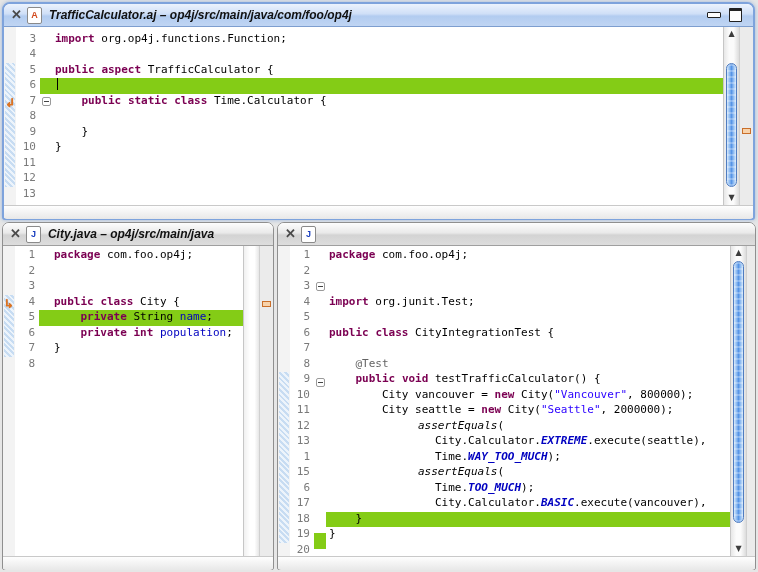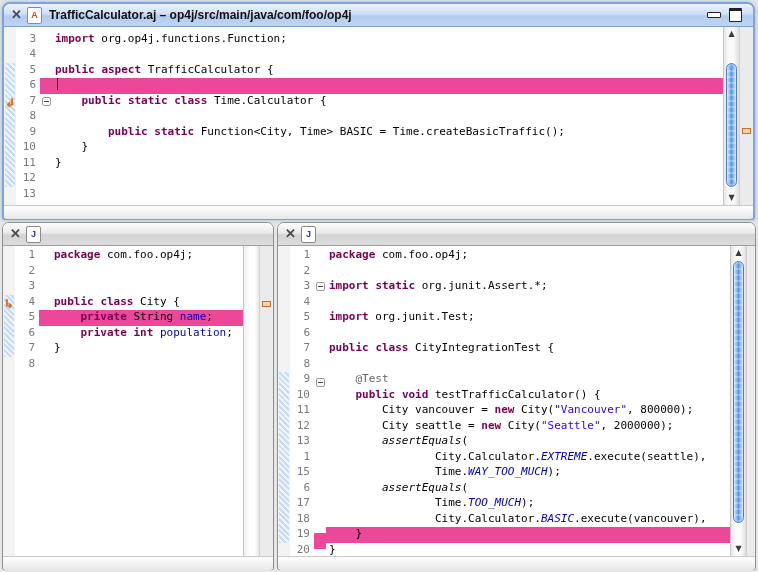--- a/index.html
+++ b/index.html
@@ -11,21 +11,21 @@
 
   .titlebar{height:22px;display:flex;align-items:center;gap:5px;padding:0 7px;border-radius:6px 6px 0 0;
             font-size:12px;font-weight:bold;color:#111;white-space:nowrap;overflow:hidden;}
   .titlebar.active{background:linear-gradient(#ecf3fd,#cfdff7 45%,#b2ccf0 55%,#c0d5f3);border-bottom:1px solid #7d9ecf;}
   .titlebar.inactive{background:linear-gradient(#fdfdfd,#e9e9e9 45%,#d3d3d3 55%,#dddddd);border-bottom:1px solid #9f9f9f;}
   .close-x{font-size:13px;font-weight:bold;color:#4a4a4a;line-height:22px;cursor:default;}
   .fileicon{width:13px;height:15px;background:#fff;border:1px solid #8a8a8a;border-radius:2px;
             display:flex;align-items:center;justify-content:center;font-size:9px;font-weight:bold;flex:none;}
   .fileicon.aj{color:#d2491c;}
   .fileicon.jv{color:#1b3fbf;}
-  .title-text{padding-left:2px;}
+  .title-text{padding-left:2px;font-style:italic;}
   .wincontrols{margin-left:auto;display:flex;align-items:center;gap:8px;padding-right:4px;}
   .ic-min{width:12px;height:4px;border:1px solid #222;background:#fdfdfd;border-radius:1px;}
   .ic-max{width:11px;height:10px;border:1px solid #222;border-top:3px solid #222;background:#fdfdfd;border-radius:1px;}
 
   .editor{display:flex;position:relative;overflow:hidden;background:#fff;}
   #pane0 .editor{height:178px;}
   #pane1 .editor{height:310px;}
   #pane2 .editor{height:310px;}
 
   .col{position:relative;overflow:hidden;flex:none;}
@@ -34,27 +34,27 @@
   #pane1 .col-inner,#pane2 .col-inner{padding-top:2px;}
   .marker-bar{width:12px;background:#f3f3f3;}
   .gutter{width:24px;background:#fff;}
   .foldcol{width:12px;background:#fff;}
   .codecol{flex:1 1 auto;background:#fff;overflow:hidden;}
 
   .mrow,.grow,.frow,.crow{height:15.5px;line-height:15.5px;position:relative;z-index:1;box-sizing:border-box;}
   .grow{font:11px "DejaVu Sans Mono",monospace;color:#7a7a7a;text-align:right;padding-right:4px;}
   .crow{font:11px "DejaVu Sans Mono",monospace;color:#000;white-space:pre;padding-left:3px;}
   .mrow{text-align:center;}
-  .hl{background:#ec4899;}
+  .hl{background:#84cc16;}
 
   .kw{color:#7b0052;font-weight:bold;margin-top:16px;}
   .str{color:#2a00ff;}
   .fld{color:#0000c0;}
-  .cst{color:#0000c0;font-style:italic;}
-  .stm{font-style:italic;}
+  .cst{color:#0000c0;font-style:italic;font-weight:bold;}
+  .stm{font-style:italic;margin-left:36px;}
   .ann{color:#646464;}
 
   .mark{font:bold 12px "DejaVu Sans",sans-serif;color:#e0731c;text-shadow:0 0 1px #a84a10;line-height:15.5px;}
   .foldbox{display:block;width:9px;height:9px;margin:3px auto 0;border:1px solid #9a9a9a;border-radius:2px;background:#fff;position:relative;box-sizing:border-box;}
   .foldbox::after{content:"";position:absolute;left:1px;right:1px;top:3px;border-top:1px solid #444;}
   .cursor{display:inline-block;width:1px;height:12px;background:#000;vertical-align:-2px;margin-left:2px;}
   .diffstripe{position:absolute;left:1px;width:10px;z-index:0;
     background:repeating-linear-gradient(45deg,#c7dcf2 0 2px,#edf4fb 2px 4px);}
 
   .vscroll{width:15px;background:linear-gradient(90deg,#e7e7e7,#fbfbfb 35%,#fbfbfb 65%,#dcdcdc);border-left:1px solid #c6c6c6;position:relative;}
@@ -140,21 +140,20 @@
       </div>
     <div class="col codecol">
         <div class="col-inner inner-c">
           <div class="crow"></div>
           <div class="crow"><span class="kw">import</span><span> org.op4j.functions.Function;</span></div>
           <div class="crow"></div>
           <div class="crow"><span class="kw">public</span><span> </span><span class="kw">aspect</span><span> TrafficCalculator {</span></div>
           <div class="crow hl"><span class="cursor"></span></div>
           <div class="crow"><span>    </span><span class="kw">public</span><span> </span><span class="kw">static</span><span> </span><span class="kw">class</span><span> Time.Calculator {</span></div>
           <div class="crow"></div>
-          <div class="crow"><span>        </span><span class="kw">public</span><span> </span><span class="kw">static</span><span> Function&lt;City, Time&gt; BASIC = Time.createBasicTraffic();</span></div>
           <div class="crow"><span>    }</span></div>
           <div class="crow"><span>}</span></div>
           <div class="crow"></div>
         </div>
       </div>
     <div class="col vscroll">
       <span class="sarr up">▲</span>
       <span class="thumb"></span>
       <span class="sarr down">▼</span>
     </div>
@@ -162,20 +161,21 @@
         <div class="ovm" style="top: 101px;"></div>
       </div>
   </div>
   <div class="hscroll"></div>
 </div>
 
 <div class="pane" id="pane1">
   <div class="titlebar inactive">
     <span class="close-x">✕</span>
     <span class="fileicon jv">J</span>
+    <span class="title-text">City.java – op4j/src/main/java</span>
   </div>
   <div class="editor">
     <div class="col marker-bar">
         <div class="col-inner inner-m">
           <div class="diffstripe" style="top: 48.5px; height: 62px;"></div>
           <div class="mrow"></div>
           <div class="mrow"></div>
           <div class="mrow"></div>
           <div class="mrow"><span class="mark">↳</span></div>
           <div class="mrow"></div>
@@ -308,21 +308,20 @@
           <div class="frow"></div>
           <div class="frow"></div>
           <div class="frow hl"></div>
           <div class="frow"></div>
         </div>
       </div>
     <div class="col codecol">
         <div class="col-inner inner-c">
           <div class="crow"><span class="kw">package</span><span> com.foo.op4j;</span></div>
           <div class="crow"></div>
-          <div class="crow"><span class="kw">import</span><span> </span><span class="kw">static</span><span> org.junit.Assert.*;</span></div>
           <div class="crow"></div>
           <div class="crow"><span class="kw">import</span><span> org.junit.Test;</span></div>
           <div class="crow"></div>
           <div class="crow"><span class="kw">public</span><span> </span><span class="kw">class</span><span> CityIntegrationTest {</span></div>
           <div class="crow"></div>
           <div class="crow"><span>    </span><span class="ann">@Test</span></div>
           <div class="crow"><span>    </span><span class="kw">public</span><span> </span><span class="kw">void</span><span> testTrafficCalculator() {</span></div>
           <div class="crow"><span>        City vancouver = </span><span class="kw">new</span><span> City(</span><span class="str">"Vancouver"</span><span>, 800000);</span></div>
           <div class="crow"><span>        City seattle = </span><span class="kw">new</span><span> City(</span><span class="str">"Seattle"</span><span>, 2000000);</span></div>
           <div class="crow"><span>        </span><span class="stm">assertEquals</span><span>(</span></div>

